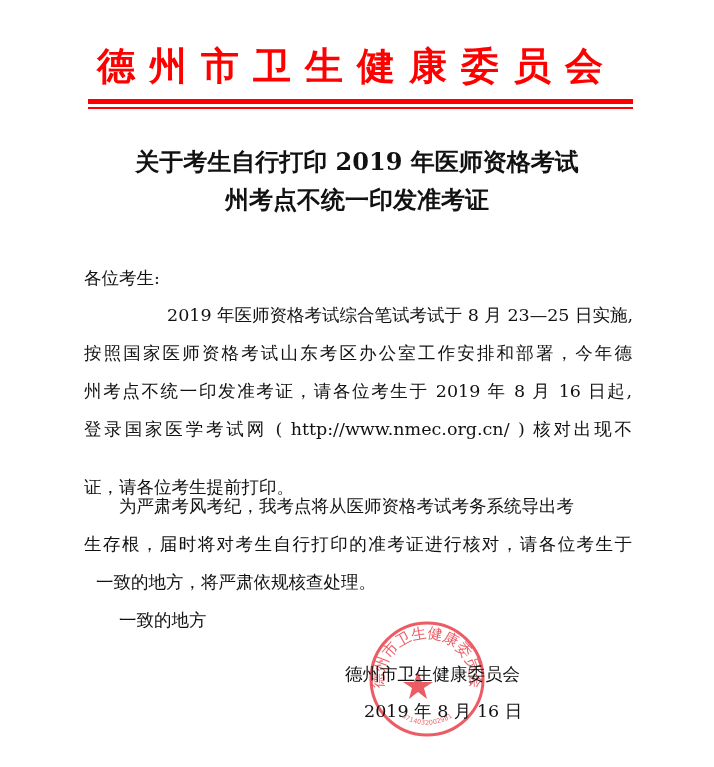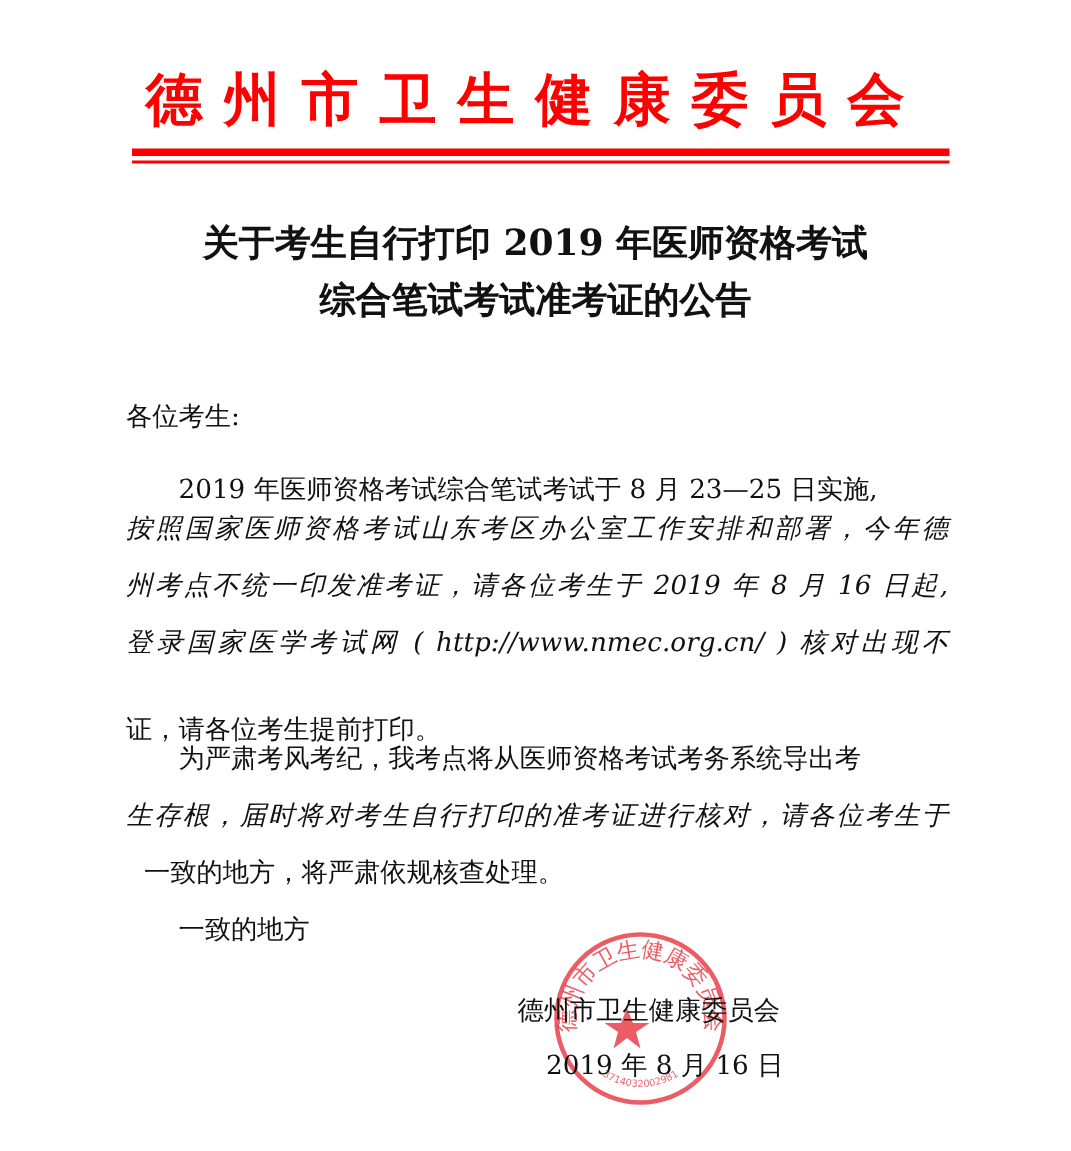--- a/index.html
+++ b/index.html
@@ -10,42 +10,42 @@
                     font-size: 38px; letter-spacing: 14px; line-height: 56px; }
     .rule-thick { position: absolute; left: 88px; width: 545px; top: 99px; height: 5px; background: #ff0000; }
     .rule-thin { position: absolute; left: 88px; width: 545px; top: 107px; height: 1.5px; background: #ff0000; }
     .title { position: absolute; left: 0; width: 714px; text-align: center; font-weight: bold;
              font-size: 24px; font-family: "DejaVu Serif", "Liberation Serif", serif; line-height: 30px; }
     .title.l1 { top: 147px; }
     .title.l2 { top: 185px; }
     .body-line { position: absolute; left: 84px; font-size: 17.5px; white-space: nowrap; line-height: 26px;
                  font-family: "DejaVu Serif", "Liberation Serif", serif; }
     .indent { left: 119px; }
-    .justify { width: 548px; text-align: justify; text-align-last: justify; font-style: italic; }
+    .justify { width: 548px; text-align: justify; text-align-last: justify; }
     .seal { position: absolute; left: 368px; top: 620px; width: 118px; height: 118px; }
     .sign { position: absolute; font-size: 17.5px; white-space: nowrap; line-height: 26px; }
   </style>
 </head>
 <body>
 
 <div>
   <div class="header-title">德州市卫生健康委员会</div>
   <div class="rule-thick"></div>
   <div class="rule-thin"></div>
 </div>
 
 <div>
   <div class="title l1">关于考生自行打印 2019 年医师资格考试</div>
-  <div class="title l2">综合笔试考试准考证的公告</div>
+  <div class="title l2">州考点不统一印发准考证</div>
 </div>
 
 <div>
   <div class="body-line" style="top:265px;">各位考生:</div>
 
-  <div class="body-line indent" style="top:314px;">2019 年医师资格考试综合笔试考试于 8 月 23—25 日实施,</div>
+  <div class="body-line indent" style="top:302px;margin-left:48px;">2019 年医师资格考试综合笔试考试于 8 月 23—25 日实施,</div>
   <div class="body-line justify" style="top:340px;">按照国家医师资格考试山东考区办公室工作安排和部署，今年德</div>
   <div class="body-line justify" style="top:378px;">州考点不统一印发准考证，请各位考生于 2019 年 8 月 16 日起,</div>
   <div class="body-line justify" style="top:416px;">登录国家医学考试网 ( http://www.nmec.org.cn/ ) 核对出现不</div>
   <div class="body-line" style="top:474px;">证，请各位考生提前打印。</div>
 
   <div class="body-line indent" style="top:493px;text-align:center;">为严肃考风考纪，我考点将从医师资格考试考务系统导出考</div>
   <div class="body-line justify" style="top:531px;">生存根，届时将对考生自行打印的准考证进行核对，请各位考生于</div>
   <div class="body-line" style="top:569px;margin-left:12px;">一致的地方，将严肃依规核查处理。</div>
 
   <div class="body-line indent" style="top:607px;">一致的地方</div>

